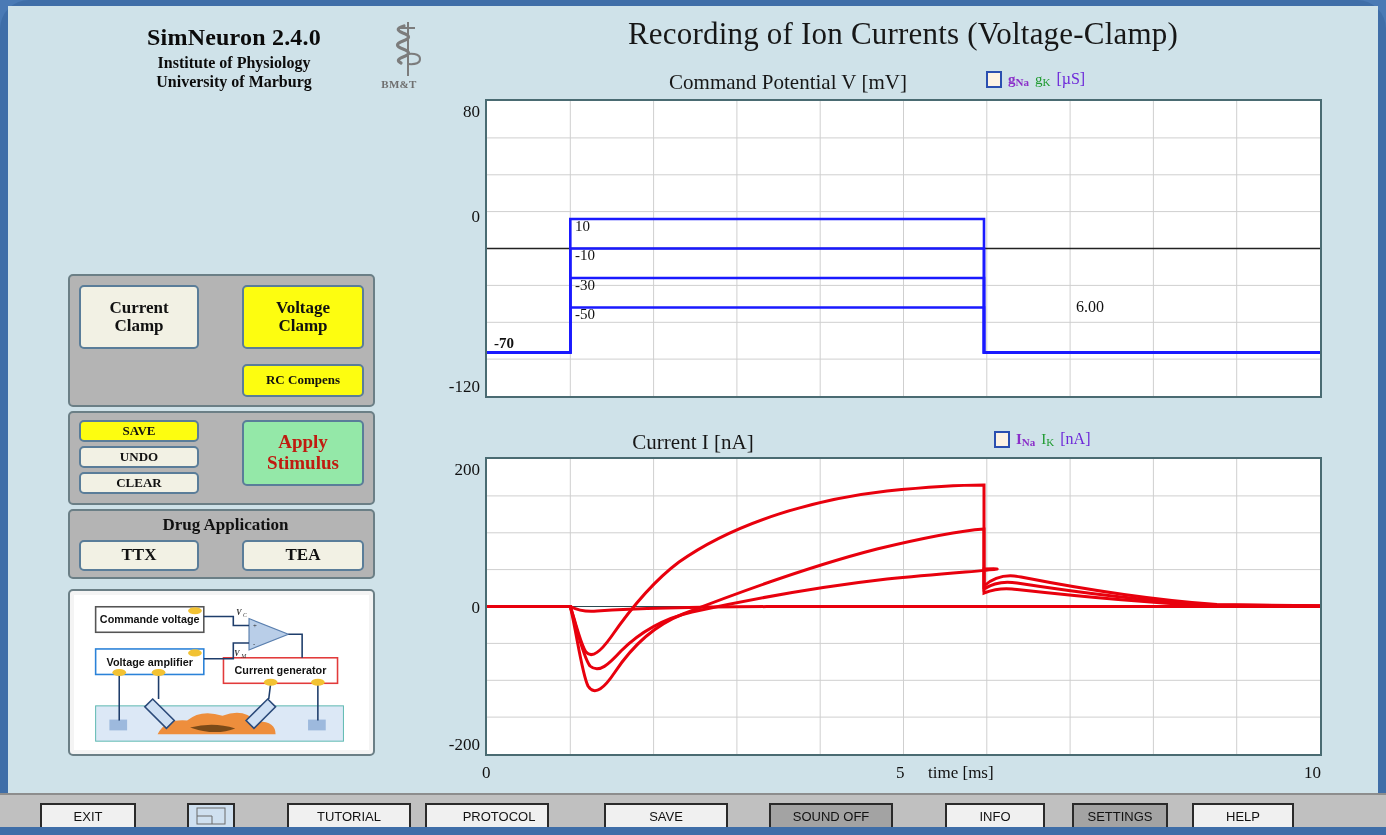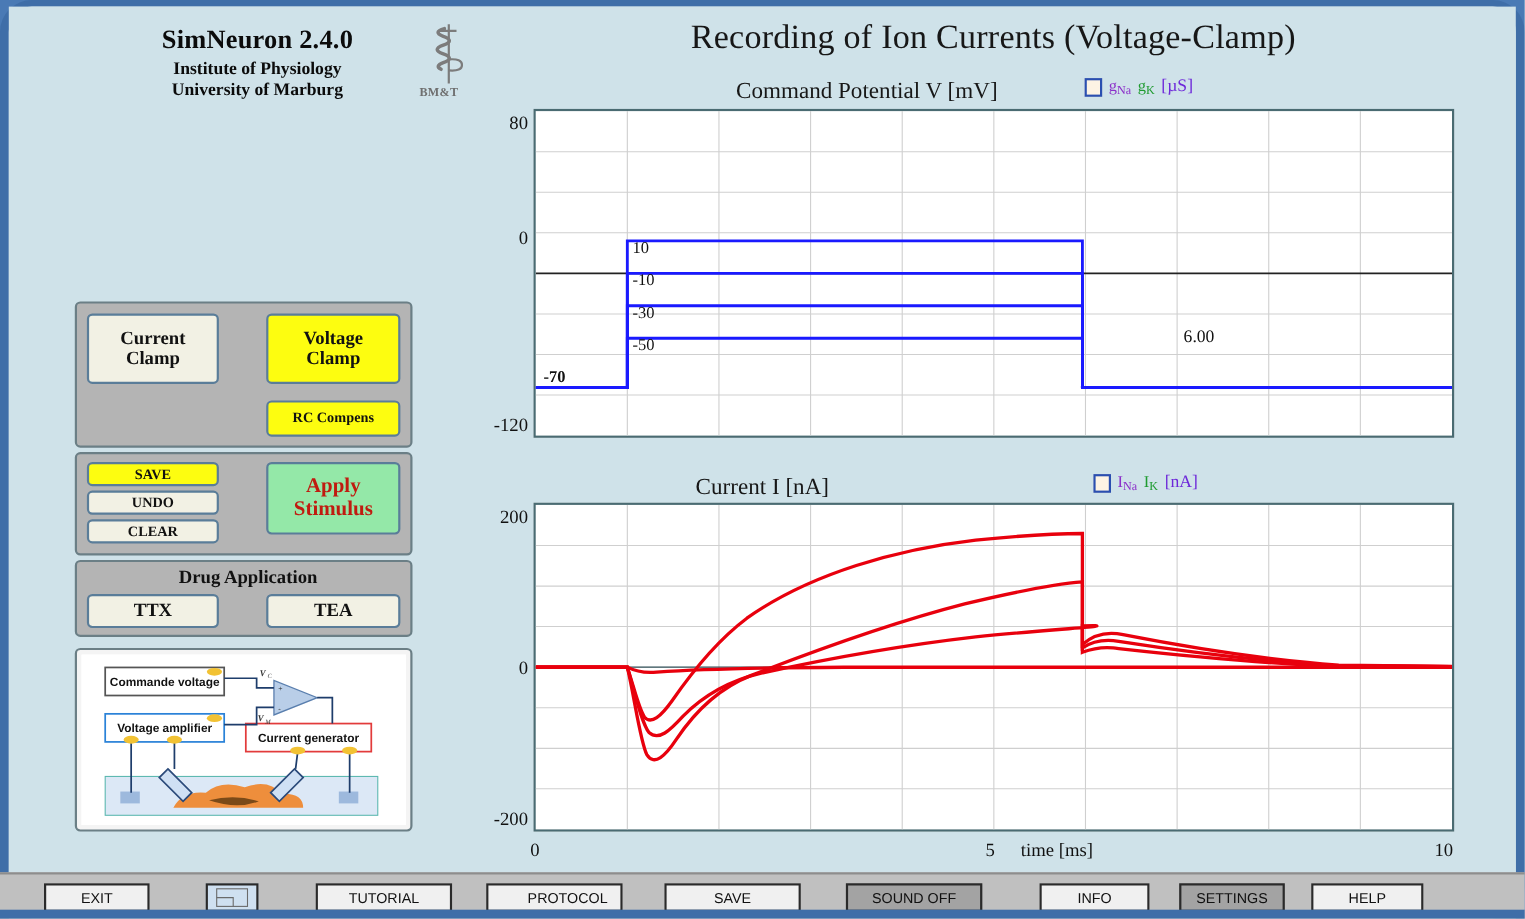--- a/index.html
+++ b/index.html
@@ -89,21 +89,21 @@
     position:absolute; background:#ffffff; border:2px solid #4a6b72;
   }
   .plotbox svg { display:block; }
   .axlab {
     position:absolute; font-size:17px; color:#111; text-align:right;
   }
   .axlabx { position:absolute; font-size:17px; color:#111; }
 
   .legendbox { position:absolute; display:flex; align-items:center; gap:6px; }
   .cbox { width:16px; height:17px; border:2px solid #2a4fb0; background:#fdf3e4; cursor:pointer; }
-  .lgNa { color:#8b2fc9; font-size:15px; }
+  .lgNa { color:#8b2fc9; font-size:15px;font-weight:bold; }
   .lgK  { color:#1f9b30; font-size:15px; }
   .lgU  { color:#6d28d9;    font-size:16px; }
   .sub { font-size:11px; vertical-align:-2px; }
 
   .tracelabel { position:absolute; font-size:15px; color:#111; }
   .tracelabel.b { font-weight:bold; }
 
   
   #bottombar {
     position:absolute; left:0; bottom:0; width:1386px; height:42px;
@@ -347,20 +347,20 @@
 
 <div id="bottombar">
   <div class="bbtn" style="left:40px; width:96px;">EXIT</div>
   <div class="bbtn" style="left:187px; width:48px; background:#cfe0f0;">
     <svg width="30" height="18" viewBox="0 0 30 18">
       <rect x="1" y="1" width="28" height="16" fill="#cfe0f0" stroke="#6a6a6a" stroke-width="1"></rect>
       <polyline points="1,9 16,9 16,17" fill="none" stroke="#6a6a6a" stroke-width="1"></polyline>
     </svg>
   </div>
   <div class="bbtn" style="left:287px; width:124px;">TUTORIAL</div>
-  <div class="bbtn" style="left:442px; width:124px;padding-left:24px;">PROTOCOL</div>
+  <div class="bbtn" style="left:425px; width:124px;padding-left:24px;">PROTOCOL</div>
   <div class="bbtn" style="left:604px; width:124px;">SAVE</div>
   <div class="bbtn cream" style="left:769px; width:124px;">SOUND OFF</div>
   <div class="bbtn" style="left:945px; width:100px;">INFO</div>
   <div class="bbtn cream" style="left:1072px; width:96px;">SETTINGS</div>
   <div class="bbtn" style="left:1192px; width:102px;">HELP</div>
 </div>
 <div class="frame-bottom"></div>
 
 </body></html>

